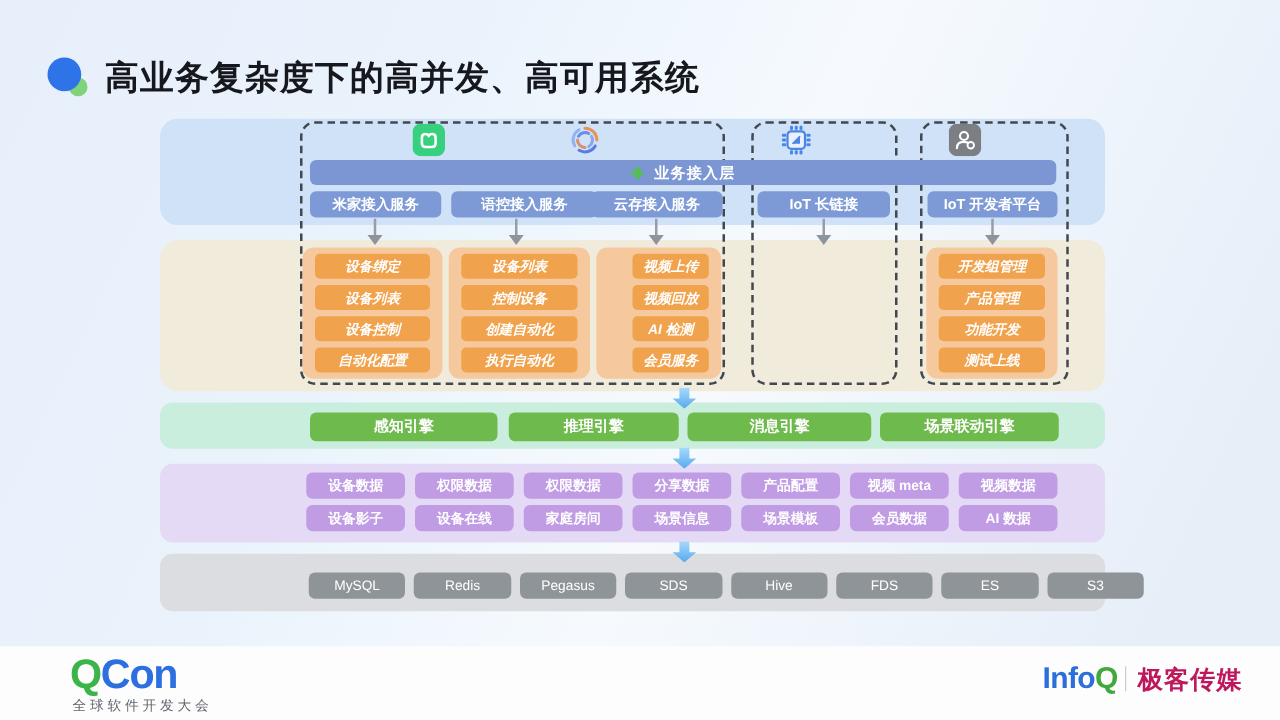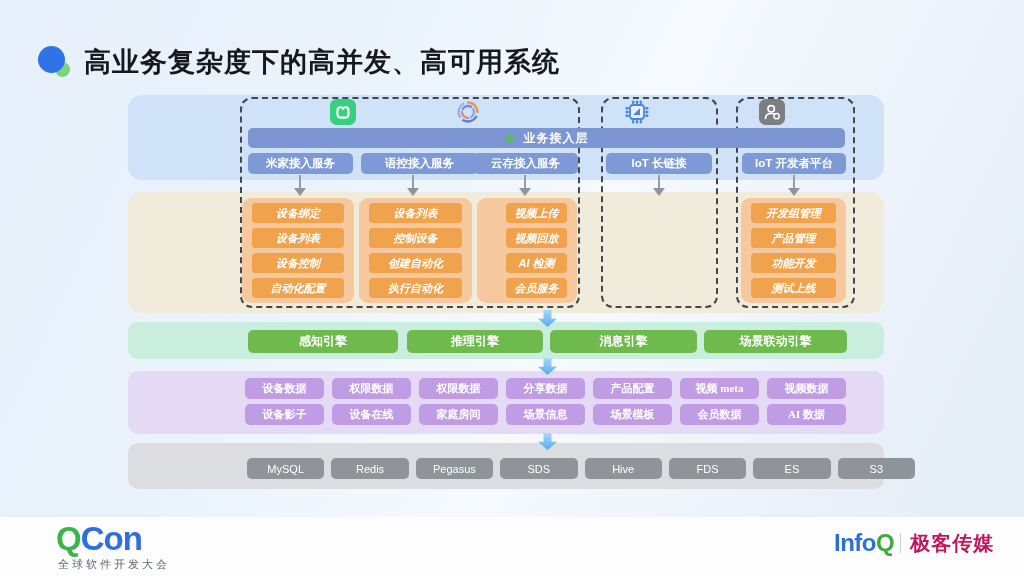--- a/index.html
+++ b/index.html
@@ -67,21 +67,21 @@
 
   
   .eng { position:absolute; top:330px; height:23px; background:#6fba4d; border-radius:5px;
     color:#fff; font-size:12px; font-weight:bold; display:flex; align-items:center; justify-content:center; }
   .e1 { left:248px; width:150px; } .e2 { left:407px; width:136px; } .e3 { left:550px; width:147px; } .e4 { left:704px; width:143px; }
 
   
   .prow { position:absolute; left:245px; width:601px; height:21px; display:flex; gap:8px; }
   .prow1 { top:378px; } .prow2 { top:404px; }
   .pbtn { flex:1; background:#c09ce4; border-radius:5px; color:#fff; font-size:11px; font-weight:bold;
-    display:flex; align-items:center; justify-content:center; white-space:nowrap;font-family:Liberation Serif, serif; }
+    display:flex; align-items:center; justify-content:center; white-space:nowrap; }
 
   
   .srow { position:absolute; left:247px; top:458px; width:668px; height:21px; display:flex; gap:7px; }
   .sbtn { flex:1; background:#8f9498; border-radius:5px; color:#fff; font-size:11px;
     display:flex; align-items:center; justify-content:center; }
 
   
   .footer { position:absolute; left:0; top:517px; width:1024px; height:59px; background:#fdfdfe; }
   .qcon { position:absolute; left:56px; top:3px; font-size:33px; font-weight:800; letter-spacing:-1px; }
   .qcon .q { color:#3bb54a; } .qcon .con { color:#2d6fe0; }

